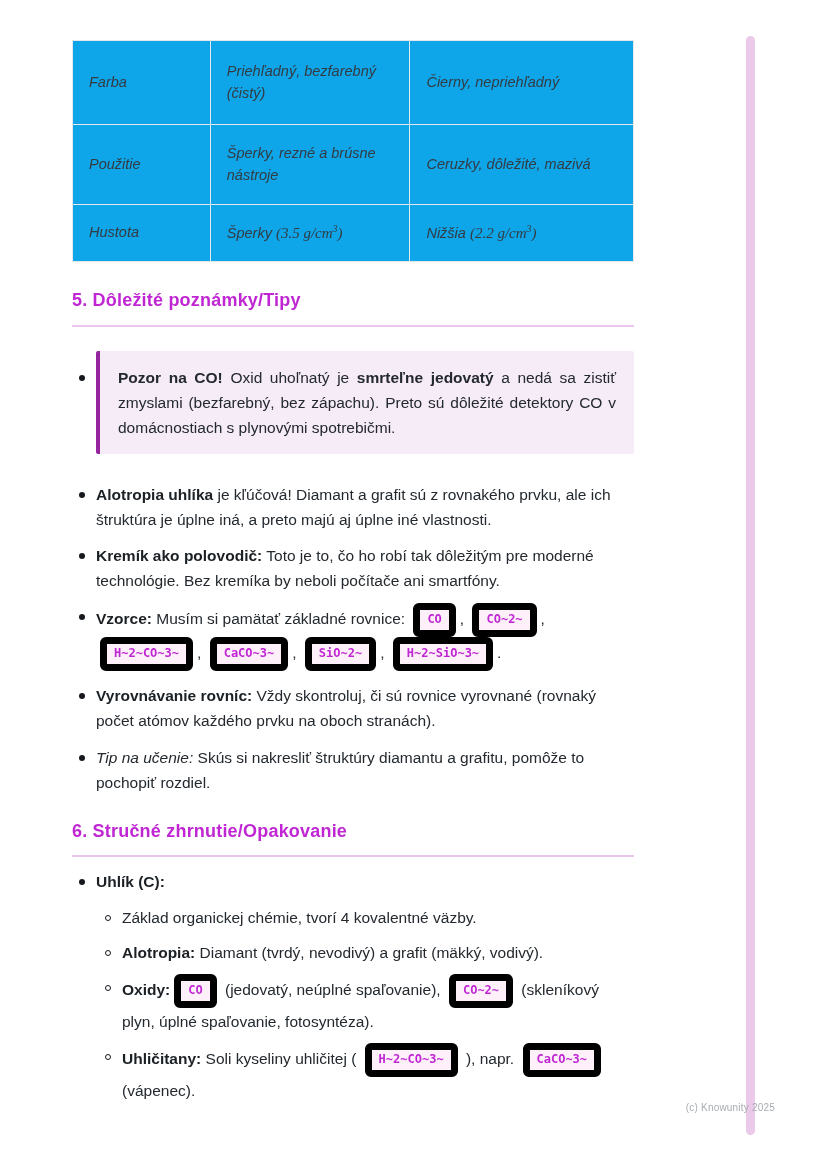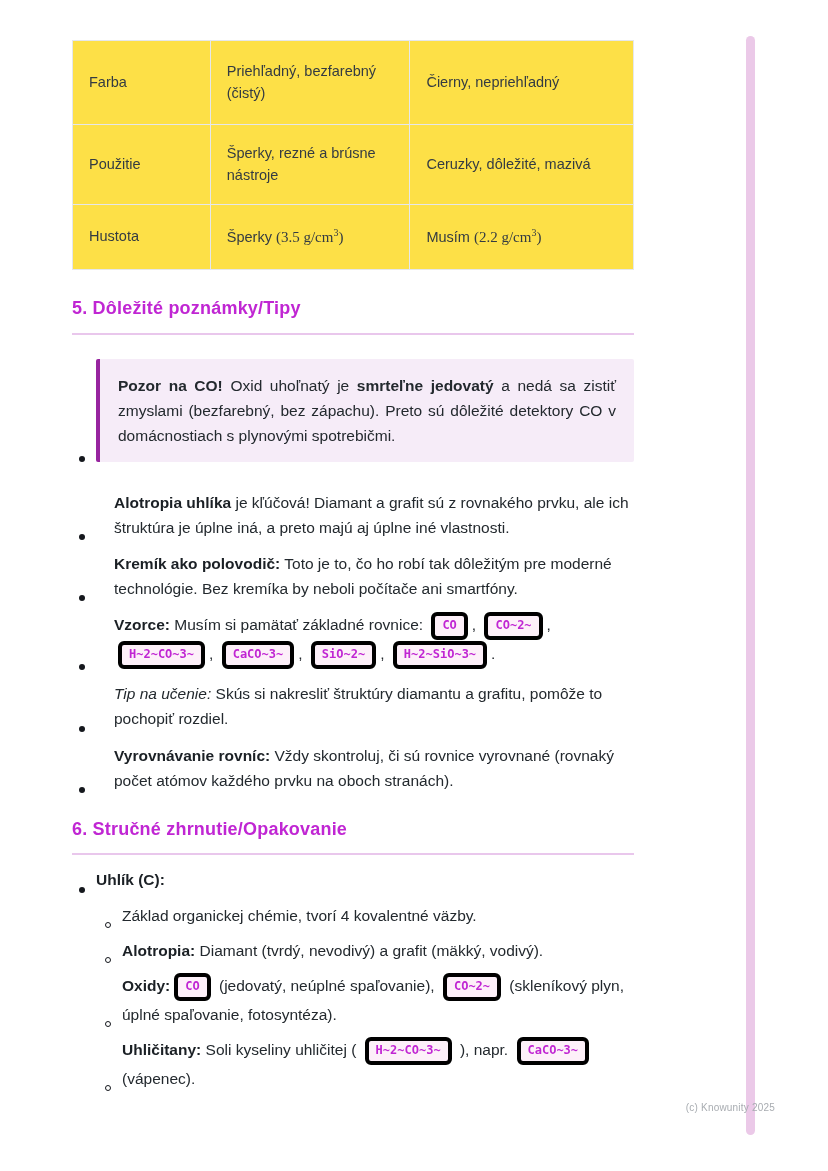--- a/index.html
+++ b/index.html
@@ -8,74 +8,74 @@
     background:#ffffff;
     font-family:"Liberation Sans", sans-serif;
     color:#23292e;
   }
   .page { position:relative; width:828px; height:1171px; overflow:hidden; background:#ffffff; }
   .content { position:absolute; left:72px; top:0; width:562px; }
 
   
   table.cmp {
     border-collapse:collapse; width:562px; margin-top:40px;
-    font-size:14.5px; color:#343b42; background:#fde047;
+    font-size:14.5px; color:#343b42; background:#0ea5e9;font-style:italic;
   }
   table.cmp td {
     border:1px solid #e5e7eb; padding:14px 16px;
     vertical-align:middle; line-height:1.5;
   }
   td.c1 { width:138px; }
   td.c2 { width:200px; }
   td.c3 { width:224px; }
   tr.r1 td { height:84px; }
   tr.r2 td { height:80px; }
-  tr.r3 td { height:65px; }
+  tr.r3 td { height:57px; }
   .math { font-family:"Liberation Serif", serif; font-size:15px; }
   .math sup { font-size:10px; line-height:0; }
 
   
   h2.sec {
     font-size:18px; font-weight:bold; color:#c026d3;
     line-height:1.2; margin-top:28px; letter-spacing:.2px;
   }
   h2.sec.second { margin-top:26px; }
   .rule { height:2px; background:#e9c7ec; margin-top:13px; }
 
   
-  .li { display:flex; align-items:flex-end; }
+  .li { display:flex; align-items:flex-start; }
   .marker { flex:0 0 24px; padding-left:7px; padding-top:10px; }
   .dot { display:block; width:6px; height:6px; border-radius:50%; background:#15181d; }
   .ring { display:block; width:6px; height:6px; border-radius:50%; border:1.3px solid #15181d; background:transparent; }
   .li-text { flex:1; font-size:15.5px; line-height:1.62; color:#23292e; }
   .li-text strong { font-weight:bold; color:#1b2025; }
   .li-text em { font-style:italic; }
 
   
   .callout-li { margin-top:24px; }
   .callout-li .marker { padding-top:24px; }
   .callout {
     flex:1; background:#f6ecf8; border-left:4px solid #97249f;
     border-radius:2px; padding:14px 18px;
   }
   .callout-text {
     font-size:15.5px; line-height:1.62; text-align:justify; color:#23292e;
   }
   .callout-text strong { font-weight:bold; }
 
   
-  .tips .li { margin-top:11px;gap:18px; }
+  .tips .li { margin-top:11px; }
   .tips .li.first { margin-top:28px; }
 
   
   .pill {
     display:inline-block;
     font-family:"DejaVu Sans Mono","Liberation Mono",monospace;
     font-size:12px; font-weight:bold; color:#c026d3;
-    background:#fdf0f9; border:4px solid #000000; border-radius:6px;
+    background:#fdf0f9; border:7px solid #000000; border-radius:6px;
     padding:2px 7px 3px; margin:0 4px; line-height:1.25;
     white-space:nowrap; vertical-align:baseline; position:relative; top:-1px;
   }
 
   
   .intro { margin-top:18px; font-size:15.5px; line-height:1.62; }
   .summary .li.main { margin-top:12px; }
   .sublist { margin-left:26px; }
   .sublist .li { margin-top:10px; }
 
@@ -103,21 +103,21 @@
           <td class="c3">Čierny, nepriehľadný</td>
         </tr>
         <tr class="r2">
           <td class="c1">Použitie</td>
           <td class="c2">Šperky, rezné a brúsne nástroje</td>
           <td class="c3">Ceruzky, dôležité, mazivá</td>
         </tr>
         <tr class="r3">
           <td class="c1">Hustota</td>
           <td class="c2"><span>Šperky </span><span class="math"><span>(3.5 g/cm</span><sup>3</sup><span>)</span></span></td>
-          <td class="c3"><span>Musím </span><span class="math"><span>(2.2 g/cm</span><sup>3</sup><span>)</span></span></td>
+          <td class="c3"><span>Nižšia </span><span class="math"><span>(2.2 g/cm</span><sup>3</sup><span>)</span></span></td>
         </tr>
       </tbody>
     </table>
 
     <h2 class="sec">5. Dôležité poznámky/Tipy</h2>
     <div class="rule"></div>
 
     <div class="li callout-li">
       <span class="marker">
           <span class="dot"></span>
@@ -143,27 +143,27 @@
       <div class="li">
         <span class="marker">
             <span class="dot"></span>
           </span>
         <p class="li-text"><strong>Vzorce:</strong><span> Musím si pamätať základné rovnice: </span><code class="pill">CO</code><span>, </span><code class="pill">CO~2~</code><span>, </span><code class="pill">H~2~CO~3~</code><span>, </span><code class="pill">CaCO~3~</code><span>, </span><code class="pill">SiO~2~</code><span>, </span><code class="pill">H~2~SiO~3~</code><span>.</span></p>
       </div>
       <div class="li">
         <span class="marker">
             <span class="dot"></span>
           </span>
+        <p class="li-text"><strong>Vyrovnávanie rovníc:</strong><span> Vždy skontroluj, či sú rovnice vyrovnané (rovnaký počet atómov každého prvku na oboch stranách).</span></p>
+      </div>
+      <div class="li">
+        <span class="marker">
+            <span class="dot"></span>
+          </span>
         <p class="li-text"><em>Tip na učenie:</em><span> Skús si nakresliť štruktúry diamantu a grafitu, pomôže to pochopiť rozdiel.</span></p>
-      </div>
-      <div class="li">
-        <span class="marker">
-            <span class="dot"></span>
-          </span>
-        <p class="li-text"><strong>Vyrovnávanie rovníc:</strong><span> Vždy skontroluj, či sú rovnice vyrovnané (rovnaký počet atómov každého prvku na oboch stranách).</span></p>
       </div>
     </div>
 
     <h2 class="sec second">6. Stručné zhrnutie/Opakovanie</h2>
     <div class="rule"></div>
 
 
     <div class="summary">
       <div class="li main">
         <span class="marker">

